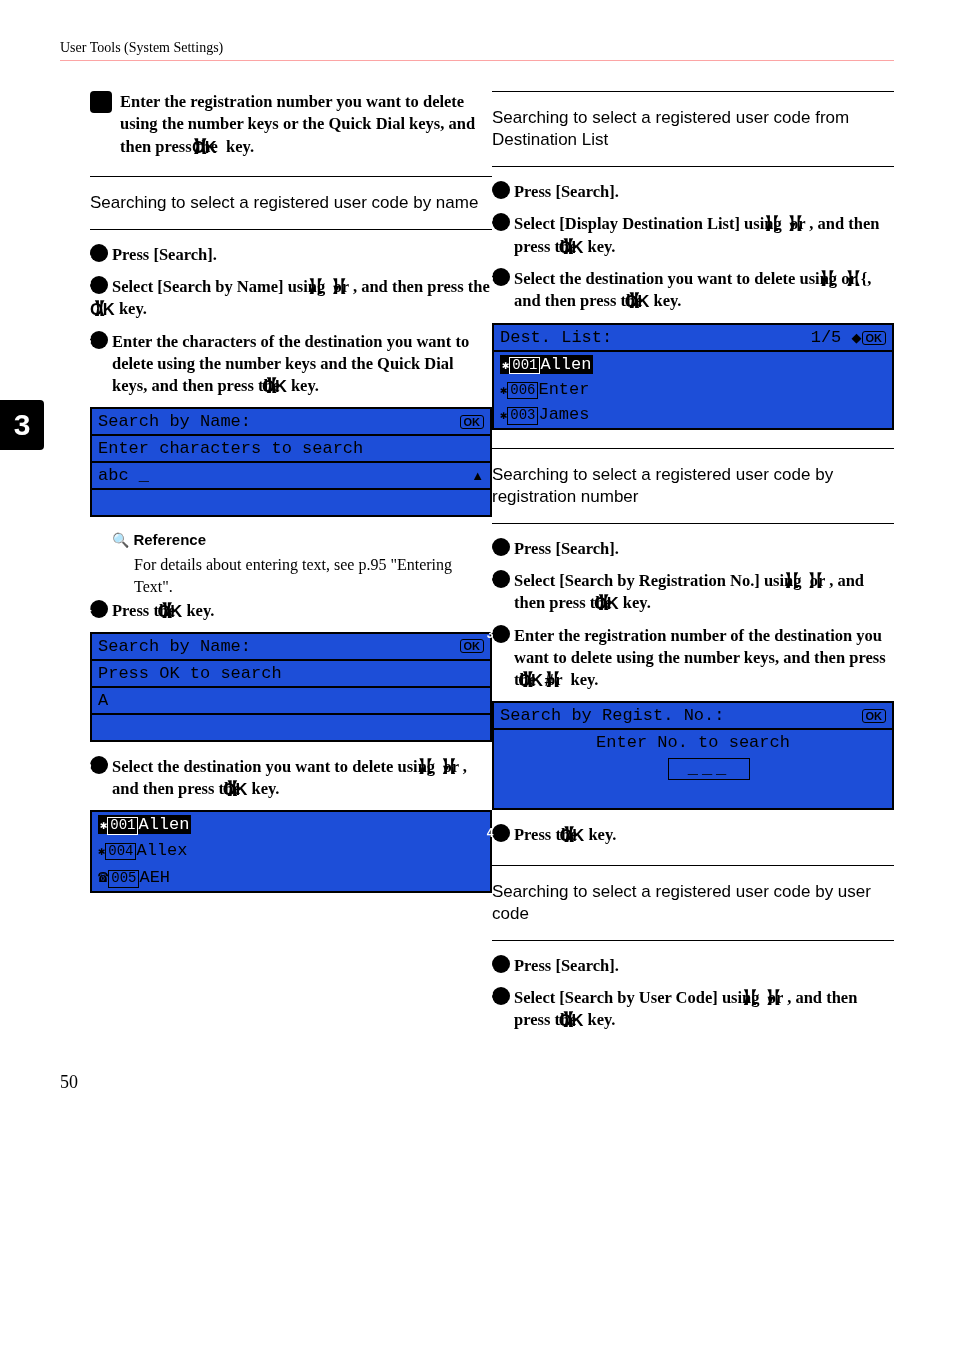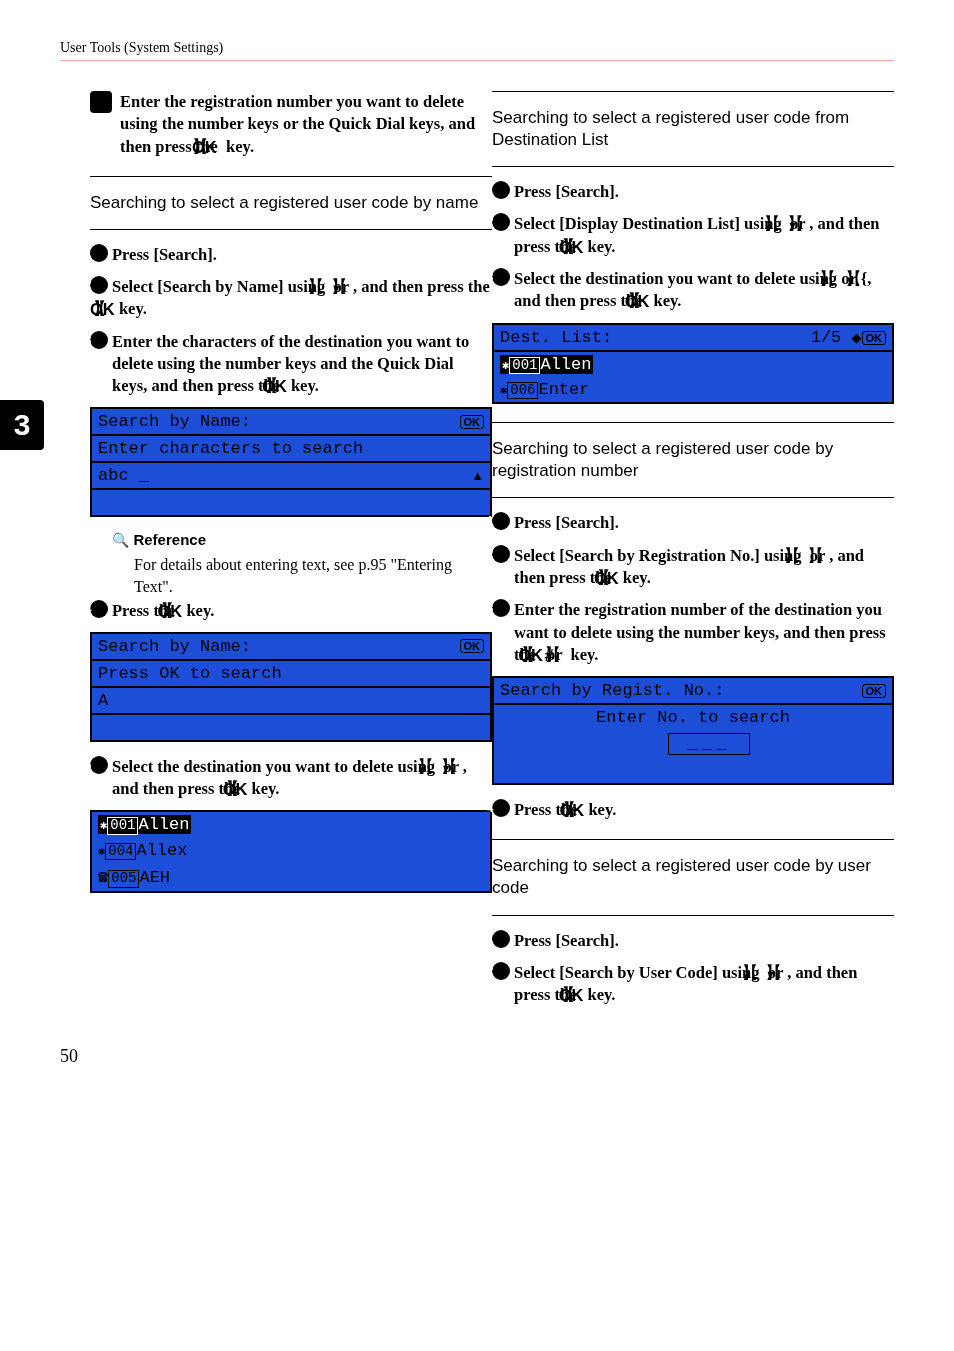--- a/index.html
+++ b/index.html
@@ -339,20 +339,23 @@
         <div class="screen-row bb">
           <span>Dest. List:</span>
           <span><span>1/5</span>&nbsp;<span class="arrow-tri">◆</span><span class="ok-box">OK</span></span>
         </div>
         <div class="screen-row">
             <span><span class="inverted"><span class="dest-icon"></span><span class="num-box" style="border-color:#fff">001</span><span>Allen</span></span></span>
           </div>
         <div class="screen-row">
             <span><span class="dest-icon"></span><span class="num-box">006</span><span>Enter</span></span>
           </div>
+        <div class="screen-row">
+            <span><span class="dest-icon"></span><span class="num-box">003</span><span>James</span></span>
+          </div>
       </div>
 
       <div class="section-title">Searching to select a registered user code by registration number</div>
 
       <div class="sub-block">
         <span class="sub-num">1</span><span class="sub-text"><span>Press </span><span class="sans-bold">[Search]</span><span>.</span></span>
       </div>
 
       <div class="sub-block">
         <span class="sub-num">2</span><span class="sub-text"><span>Select </span><span class="sans-bold">[Search by Registration No.]</span><span> using </span><span class="bkey">

